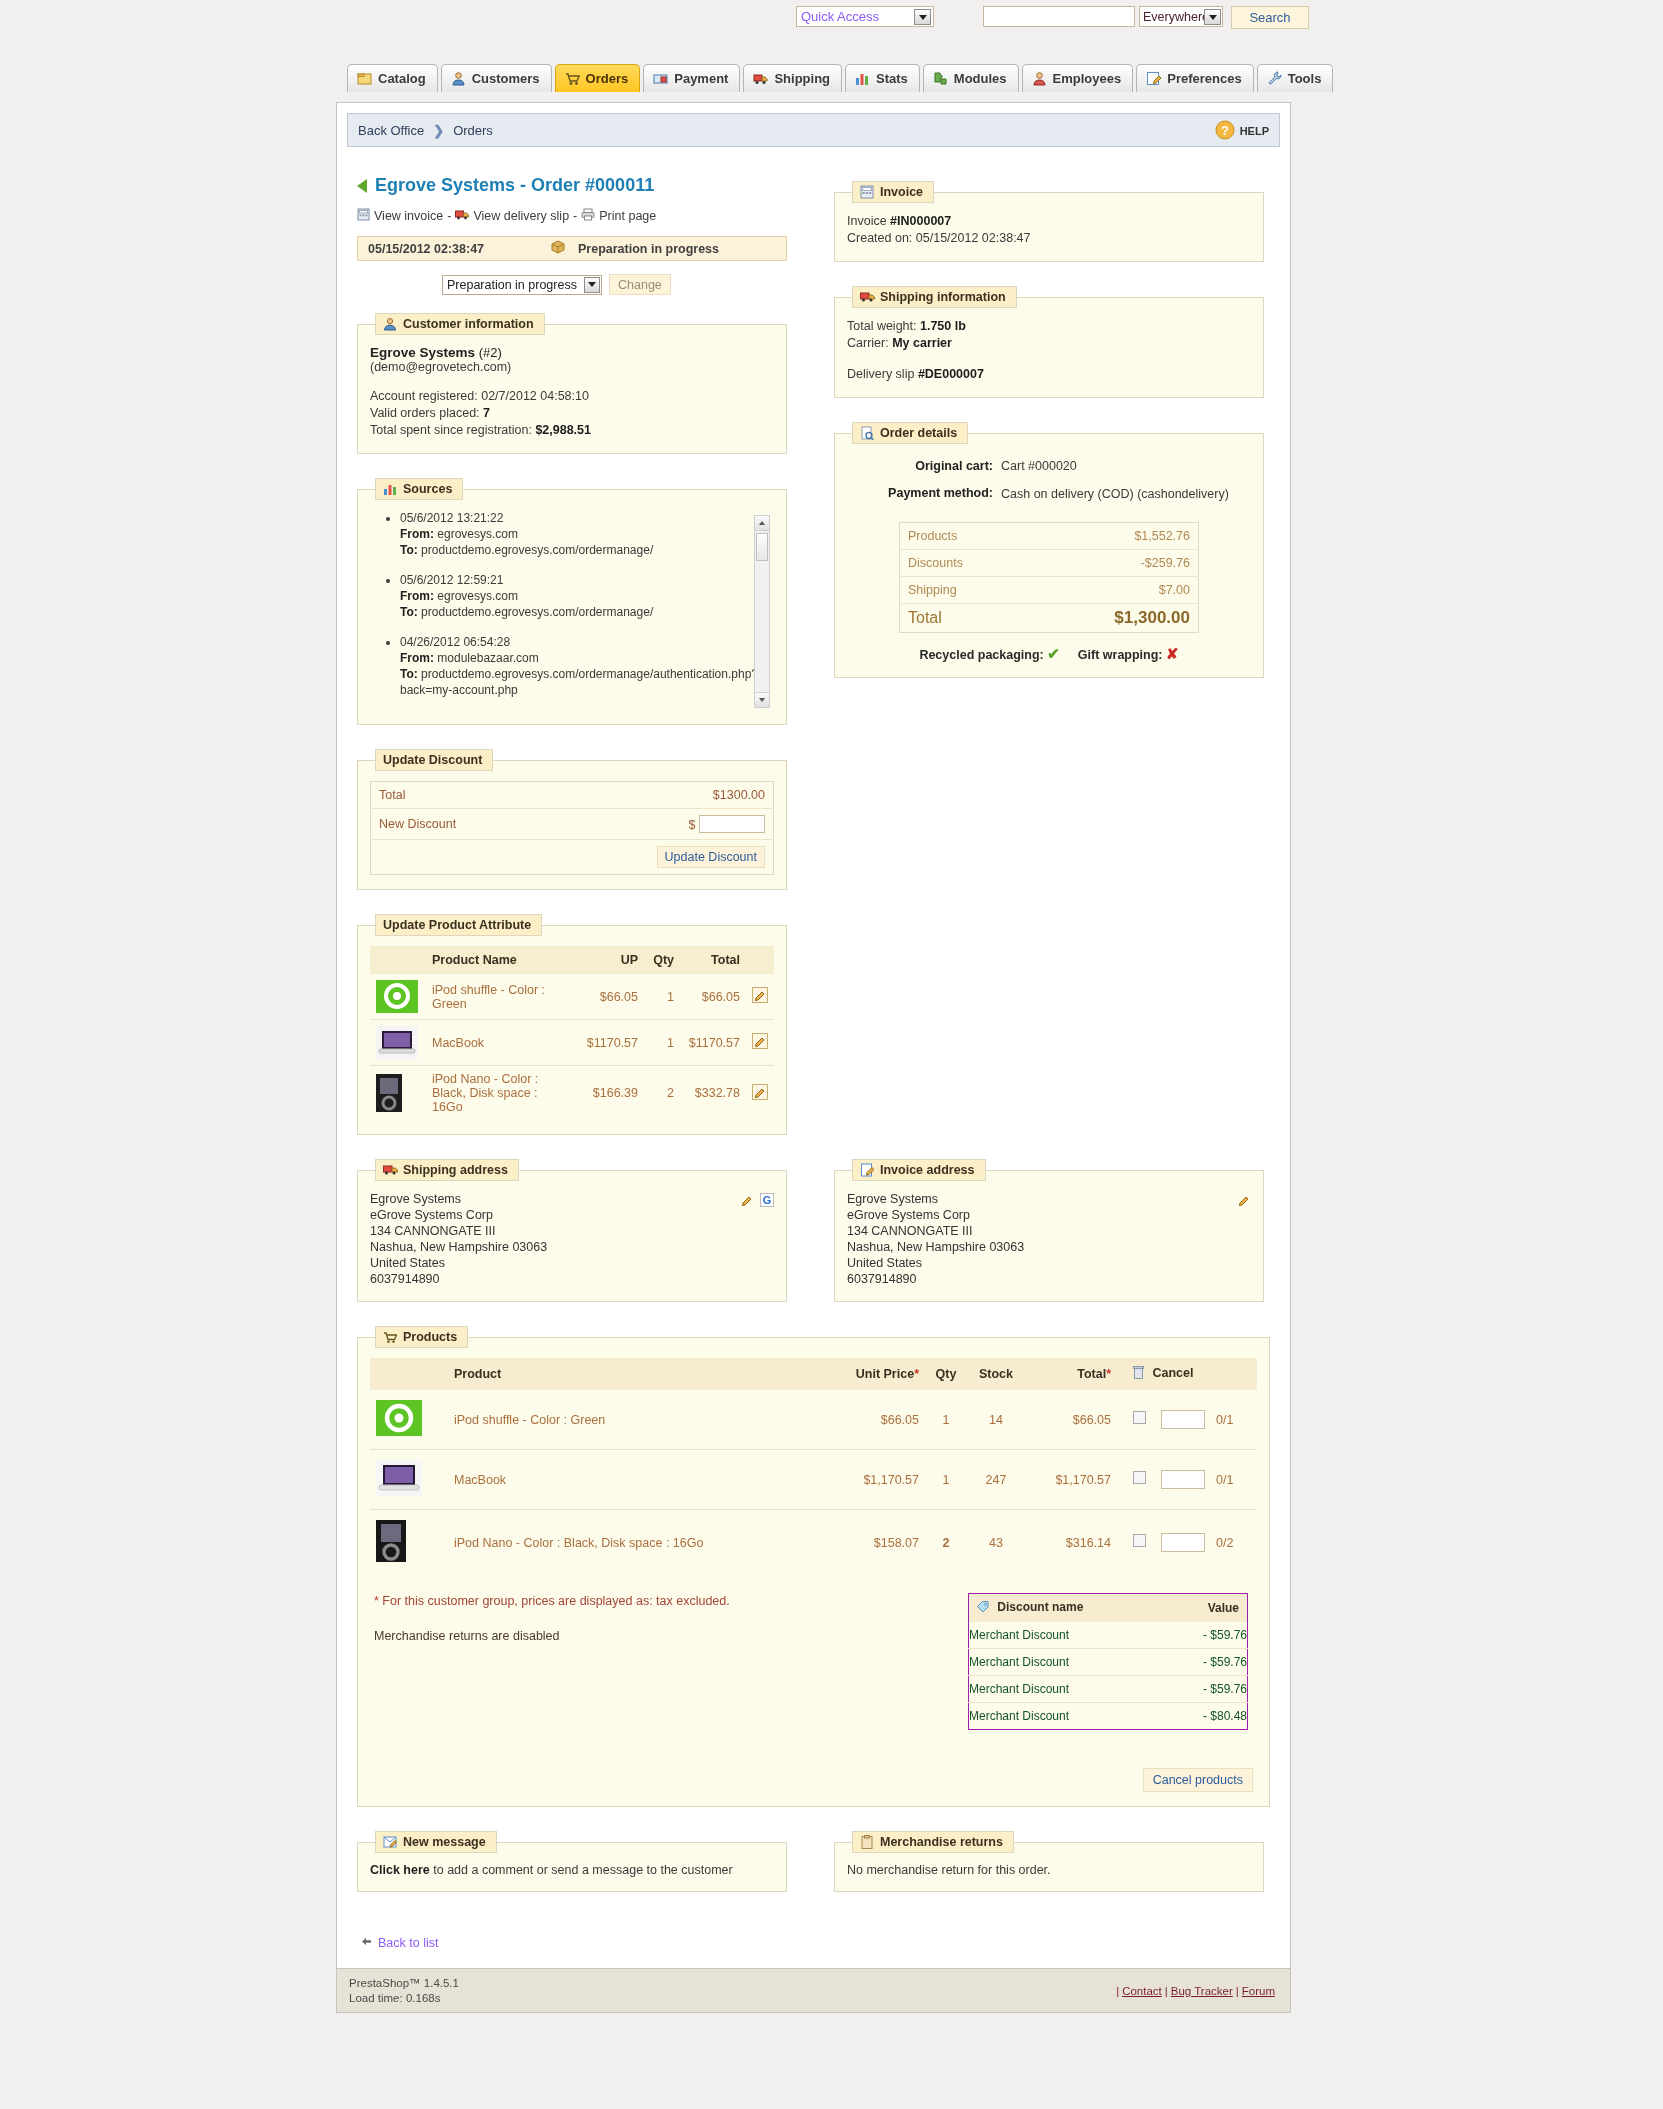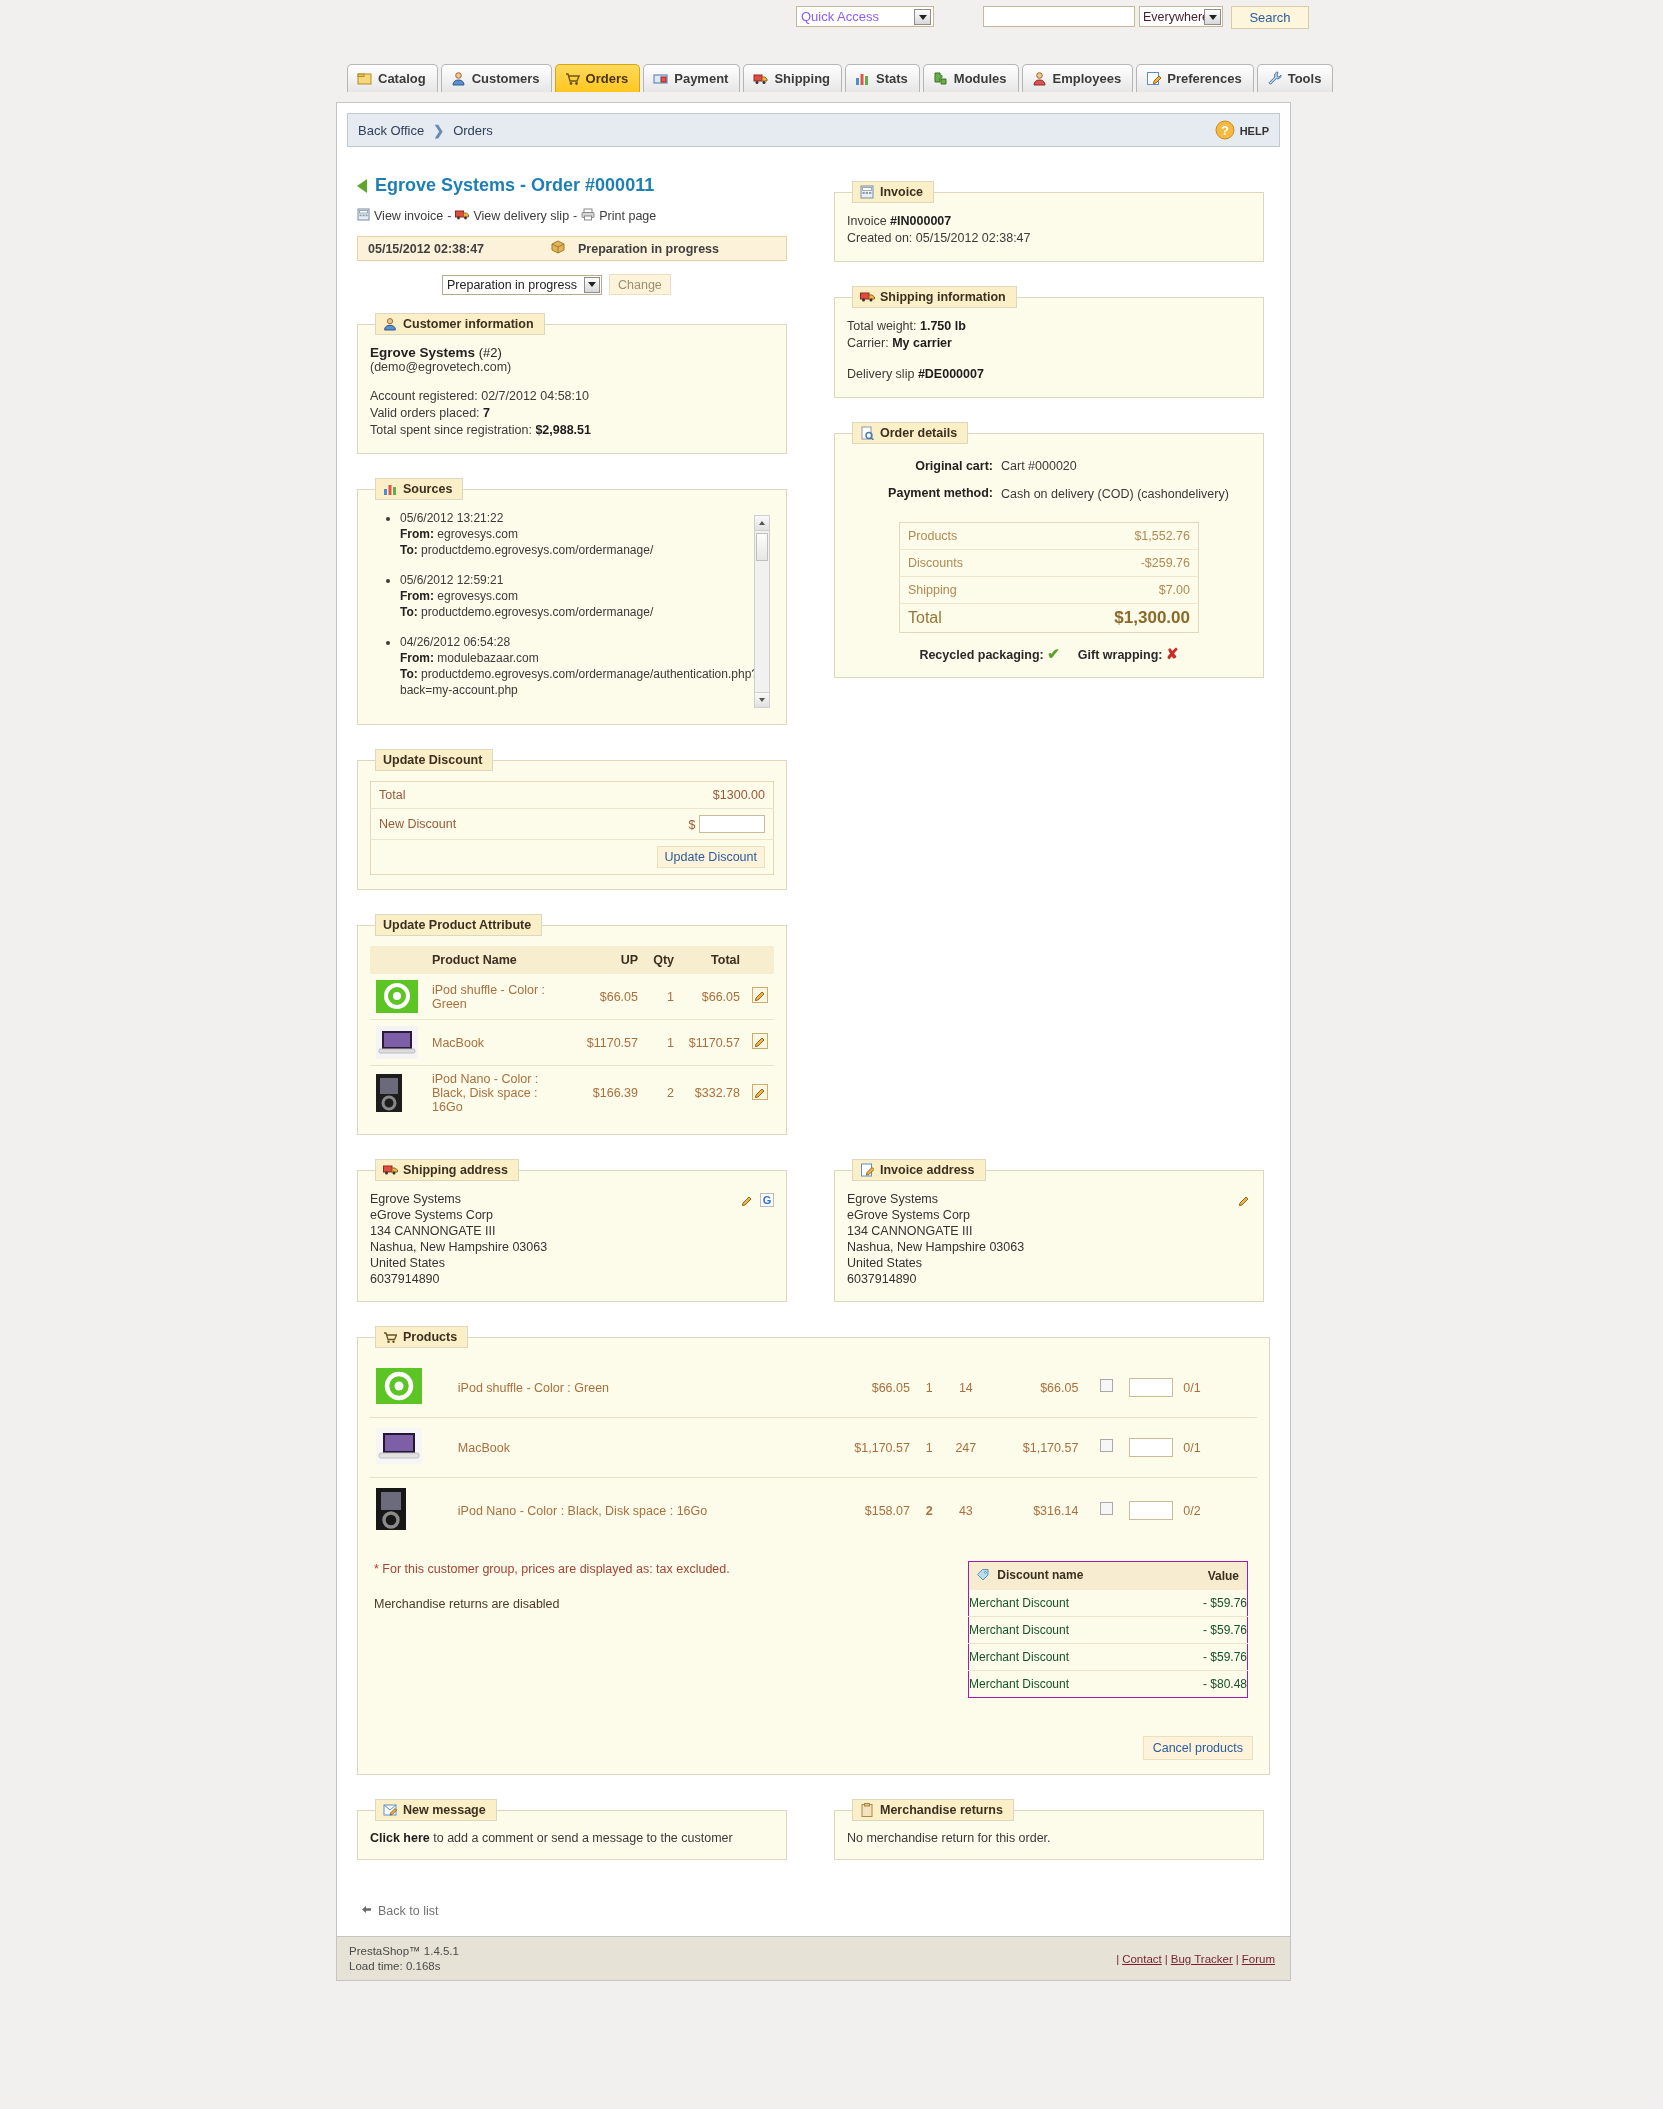--- a/index.html
+++ b/index.html
@@ -144,21 +144,21 @@
 
   .dn-table { width:280px; border:1px solid #a21caf; border-collapse:collapse; font-size:12px; }
   .dn-table th { background:#f7ecd0; color:#3a3020; padding:6px 8px; text-align:left; font-weight:bold; }
   .dn-table td { padding:6px 0; border-bottom:1px solid #ece3c8; color:#14532d; }
   .dn-table tr:last-child td { border-bottom:none; }
   .cancel-prod-btn { background:#fdf3db; border:1px solid #ecdfbd; color:#2b5d9b; font-size:12.5px; padding:4px 9px; cursor:pointer; }
 
   .msg-text { font-size:12.5px; color:#3a3a3a; }
   .msg-text b { color:#1d1d1d; }
 
-  .backlist { padding:20px 0 18px 14px; font-size:12.5px; color:#737373; display:flex; align-items:center; gap:6px; }
+  .backlist { padding:20px 0 18px 14px; font-size:12.5px; color:#8b5cf6; display:flex; align-items:center; gap:6px; }
   .footer { margin:0 0 0 336px; width:955px; background:#e6e3d6; border:1px solid #c4c4c4; border-top:none;
       height:44px; display:flex; align-items:center; justify-content:space-between; padding:0 12px; }
   .f-left { font-size:11.5px; color:#4a4a4a; line-height:15px; }
   .f-right { font-size:11.5px; color:#7a1f2a; }
   .f-right a { color:#7a1f2a; text-decoration:underline; padding:0 3px; }
 </style>
 </head>
 <body>
 
 <div class="page">
@@ -666,20 +666,39 @@
           <span class="ic"><svg width="14" height="14" viewBox="0 0 14 14">
                 <path d="M1 3h2l2 6.5h6.5l2-4.5H3.5" fill="none" stroke="#6a5520" stroke-width="1.3"></path>
                 <circle cx="5.5" cy="11.8" r="1.2" fill="#6a5520"></circle>
                 <circle cx="10.5" cy="11.8" r="1.2" fill="#6a5520"></circle>
               </svg></span>
           <span>Products</span>
         </legend>
 
         <table class="prod-table">
           <tbody>
+              <tr>
+            <th style="width:78px"></th>
+            <th style="text-align:left">Product</th>
+            <th style="text-align:right;width:110px">
+              <span>Unit Price</span><span class="star">*</span>
+            </th>
+            <th style="text-align:center;width:42px">Qty</th>
+            <th style="text-align:center;width:58px">Stock</th>
+            <th style="text-align:right;width:92px">
+              <span>Total</span><span class="star">*</span>
+            </th>
+            <th style="text-align:left;width:140px;padding-left:16px">
+              <span style="display:inline-block;vertical-align:-2px;margin-right:5px"><svg width="11" height="13" viewBox="0 0 11 13">
+                      <rect x="1.5" y="2.5" width="8" height="10" fill="#dfe4ea" stroke="#8a9aad"></rect>
+                      <rect x="0.5" y="0.5" width="10" height="2" fill="#c8d0da" stroke="#8a9aad"></rect>
+                    </svg></span>
+              <span>Cancel</span>
+            </th>
+          </tr>
 
           <tr>
             <td><span><svg width="46" height="36" viewBox="0 0 46 36">
                       <rect width="46" height="36" fill="#5cc423"></rect>
                       <circle cx="23" cy="18" r="12" fill="none" stroke="#fff" stroke-width="4.5"></circle>
                       <circle cx="23" cy="18" r="4.5" fill="#fff"></circle>
                     </svg></span></td>
             <td>iPod shuffle - Color : Green</td>
             <td style="text-align:right">$66.05</td>
             <td style="text-align:center">1</td>

